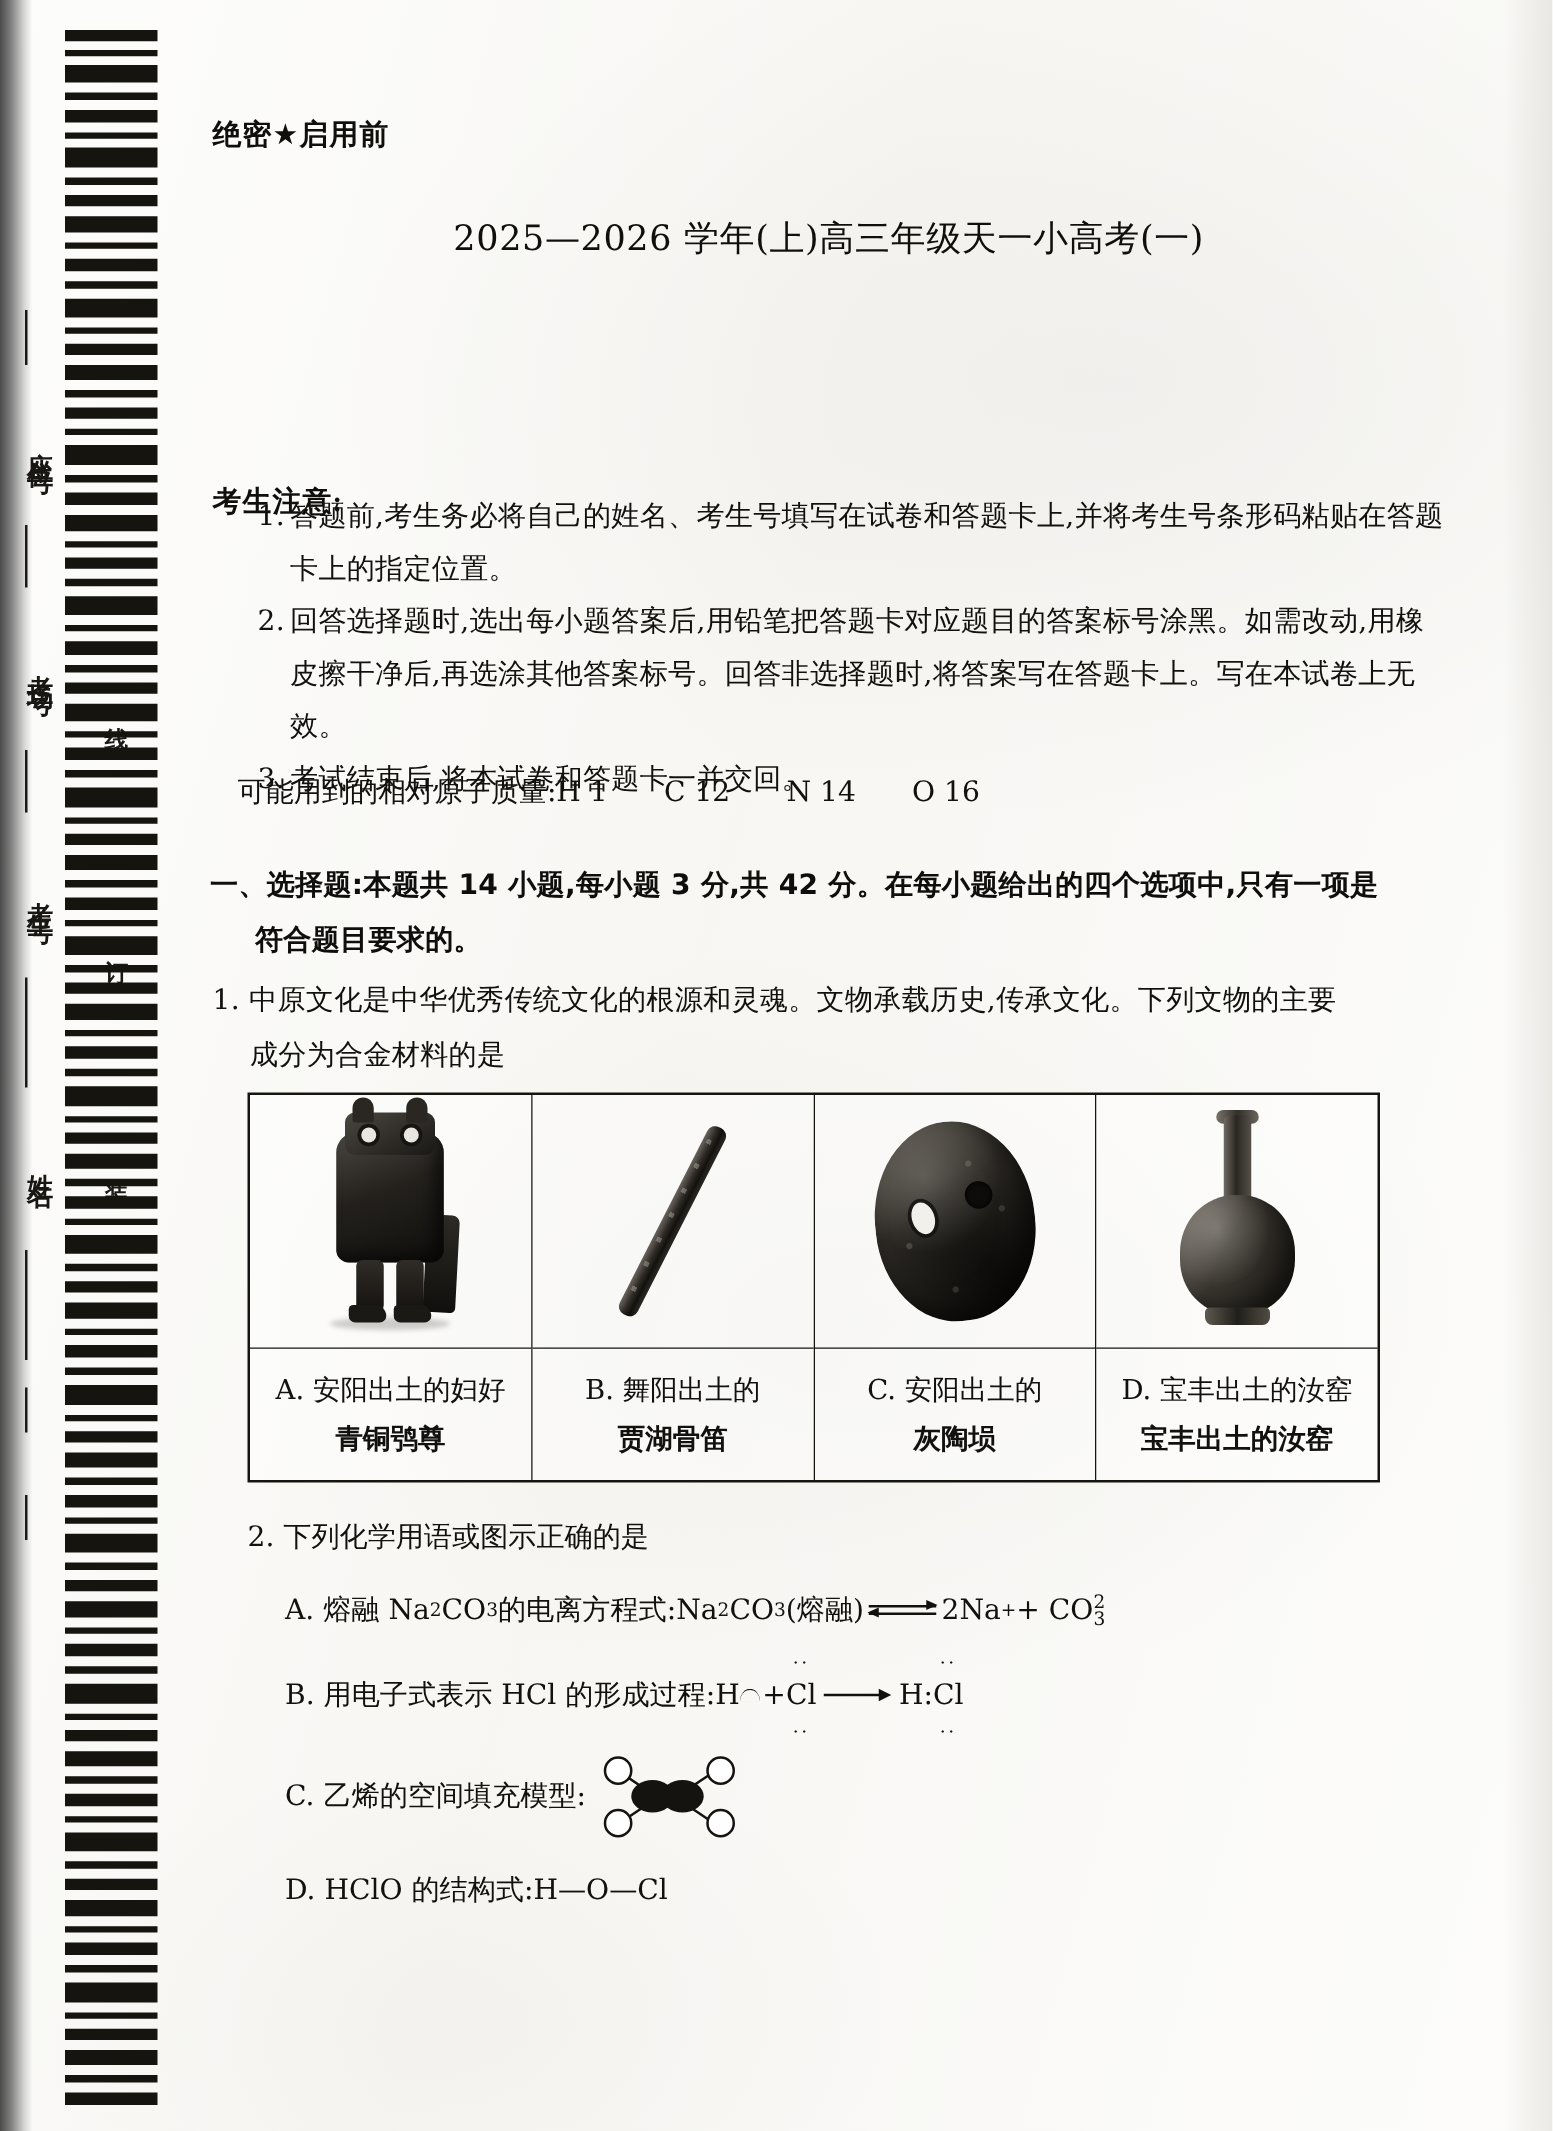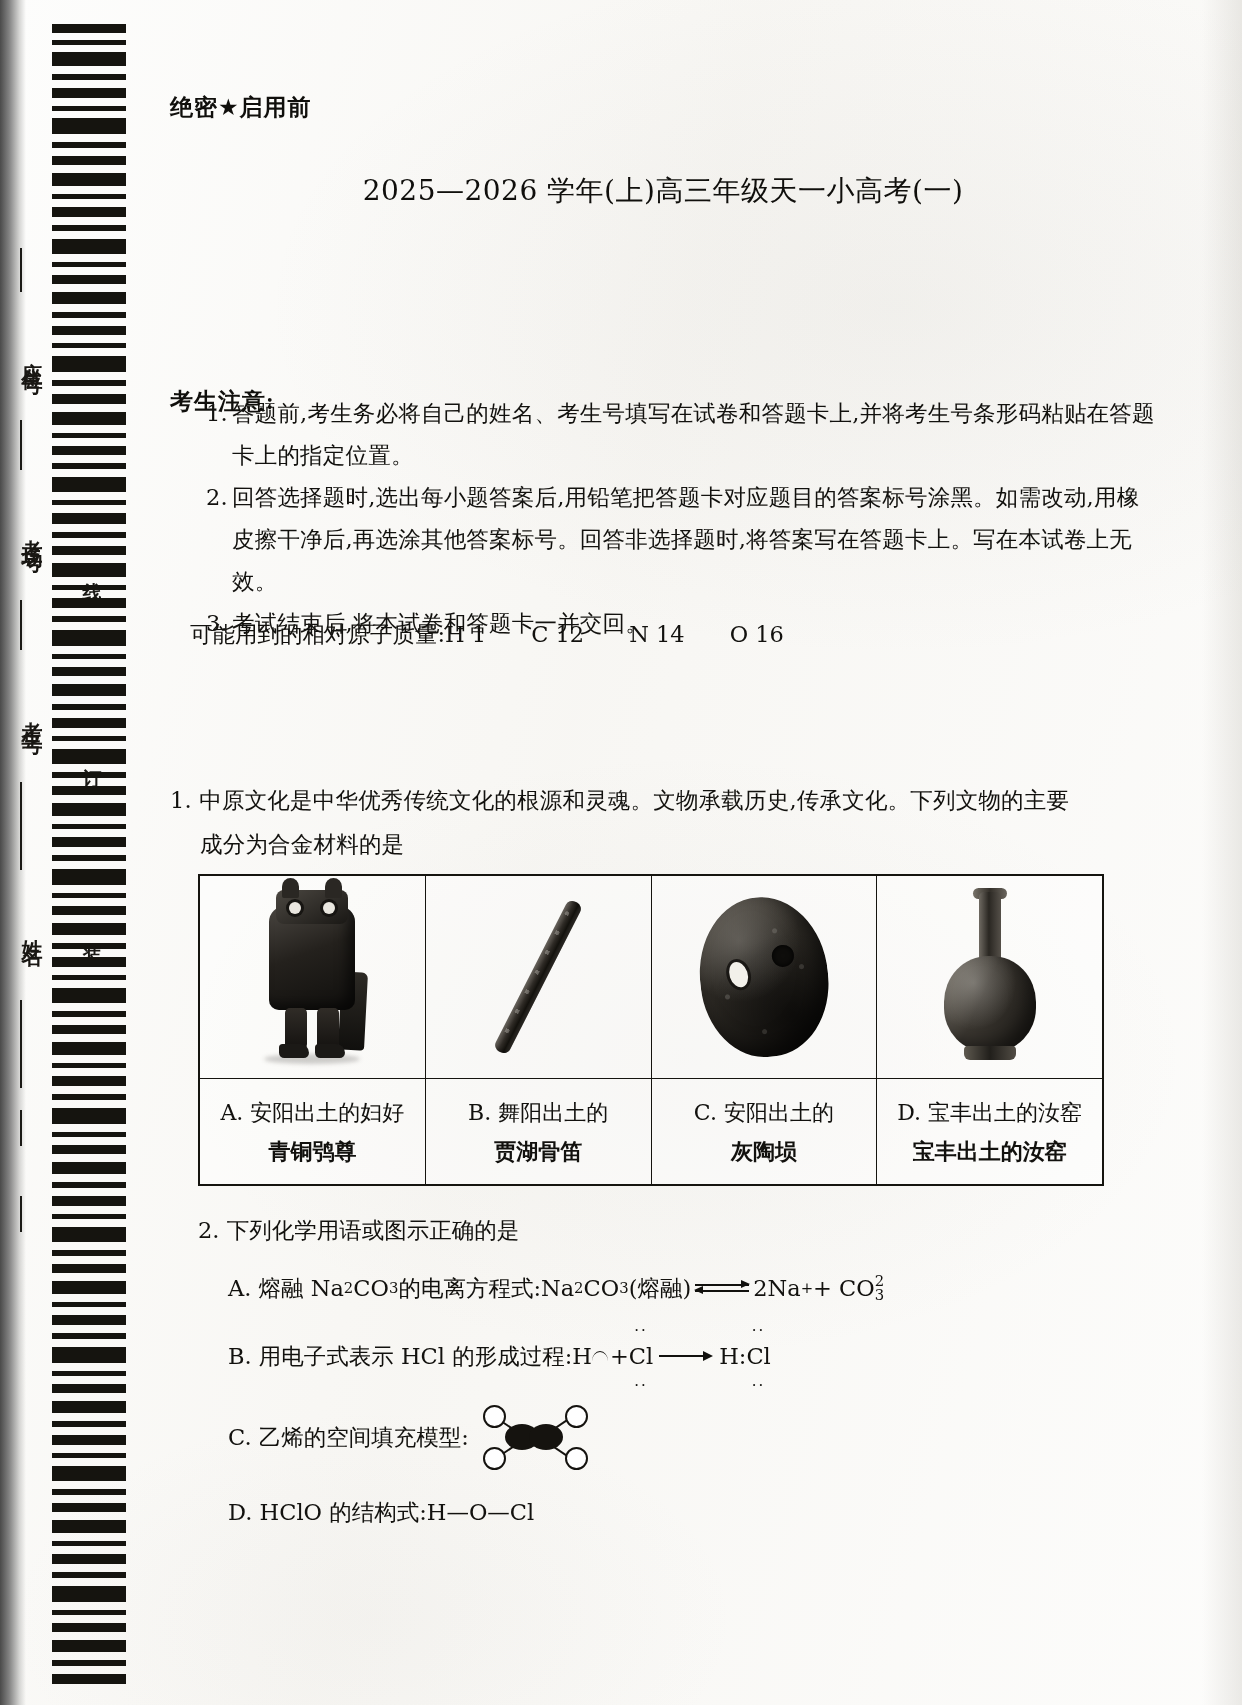--- a/index.html
+++ b/index.html
@@ -447,20 +447,24 @@
         <span>回答选择题时,选出每小题答案后,用铅笔把答题卡对应题目的答案标号涂黑。如需改动,用橡皮擦干净后,再选涂其他答案标号。回答非选择题时,将答案写在答题卡上。写在本试卷上无效。</span>
       </span>
       <span class="li">
         <span class="num">3.</span>
         <span>考试结束后,将本试卷和答题卡一并交回。</span>
       </span>
     </div>
 
     <div class="atomic">可能用到的相对原子质量:H 1　　C 12　　N 14　　O 16</div>
 
+    <div class="sec-head">
+      <span>一、选择题:本题共 14 小题,每小题 3 分,共 42 分。在每小题给出的四个选项中,只有一项是</span>
+      <span class="ind">符合题目要求的。</span>
+    </div>
 
     <div class="q1">
       <span>1.</span>
       <span>中原文化是中华优秀传统文化的根源和灵魂。文物承载历史,传承文化。下列文物的主要</span>
       <span class="cont">成分为合金材料的是</span>
     </div>
 
     <div class="artifact-table">
 
       <div class="acell">

